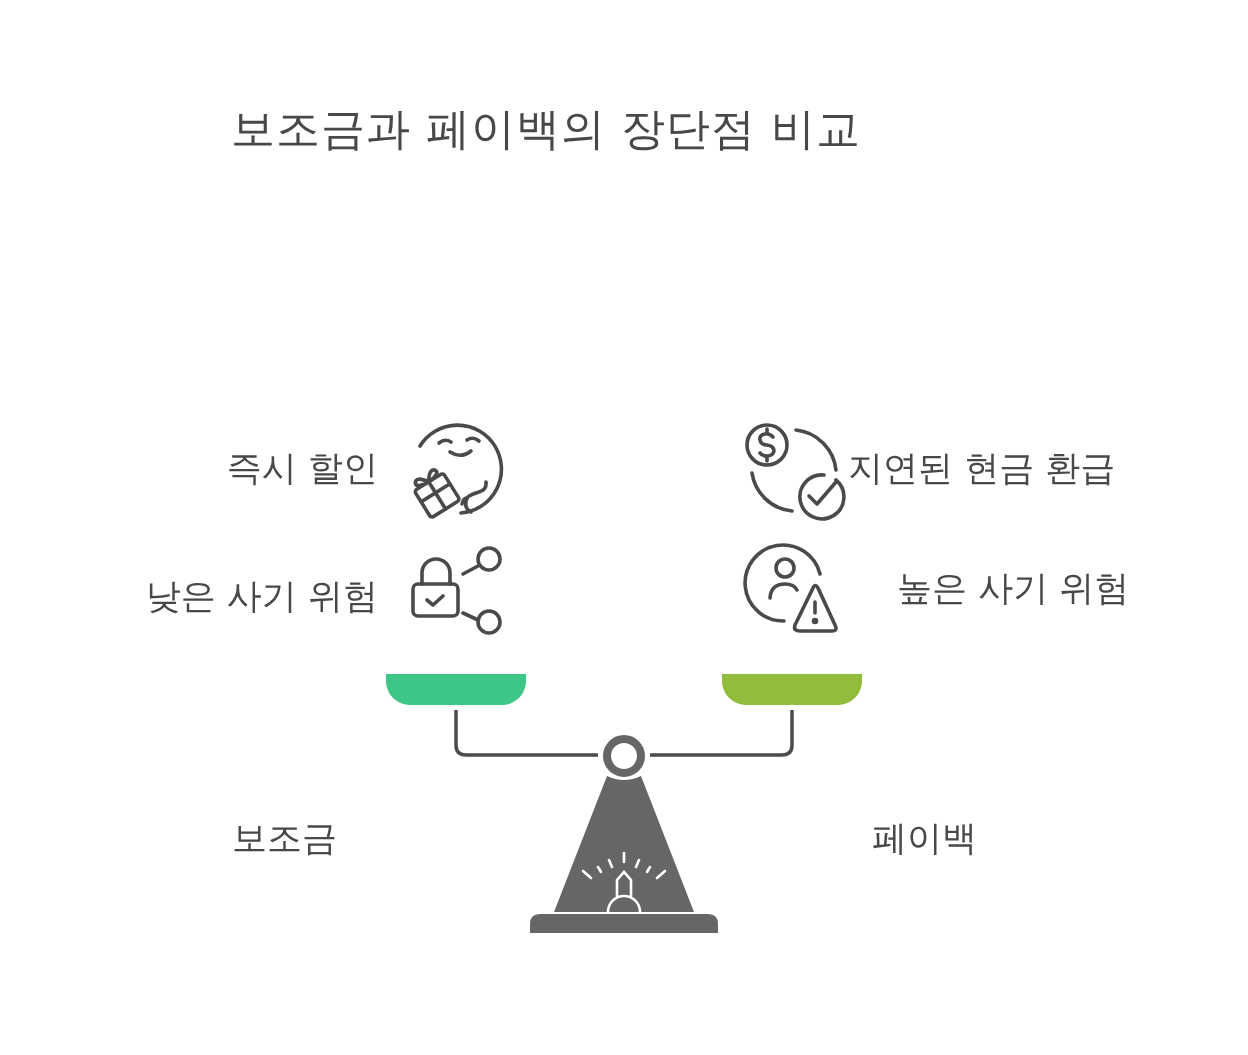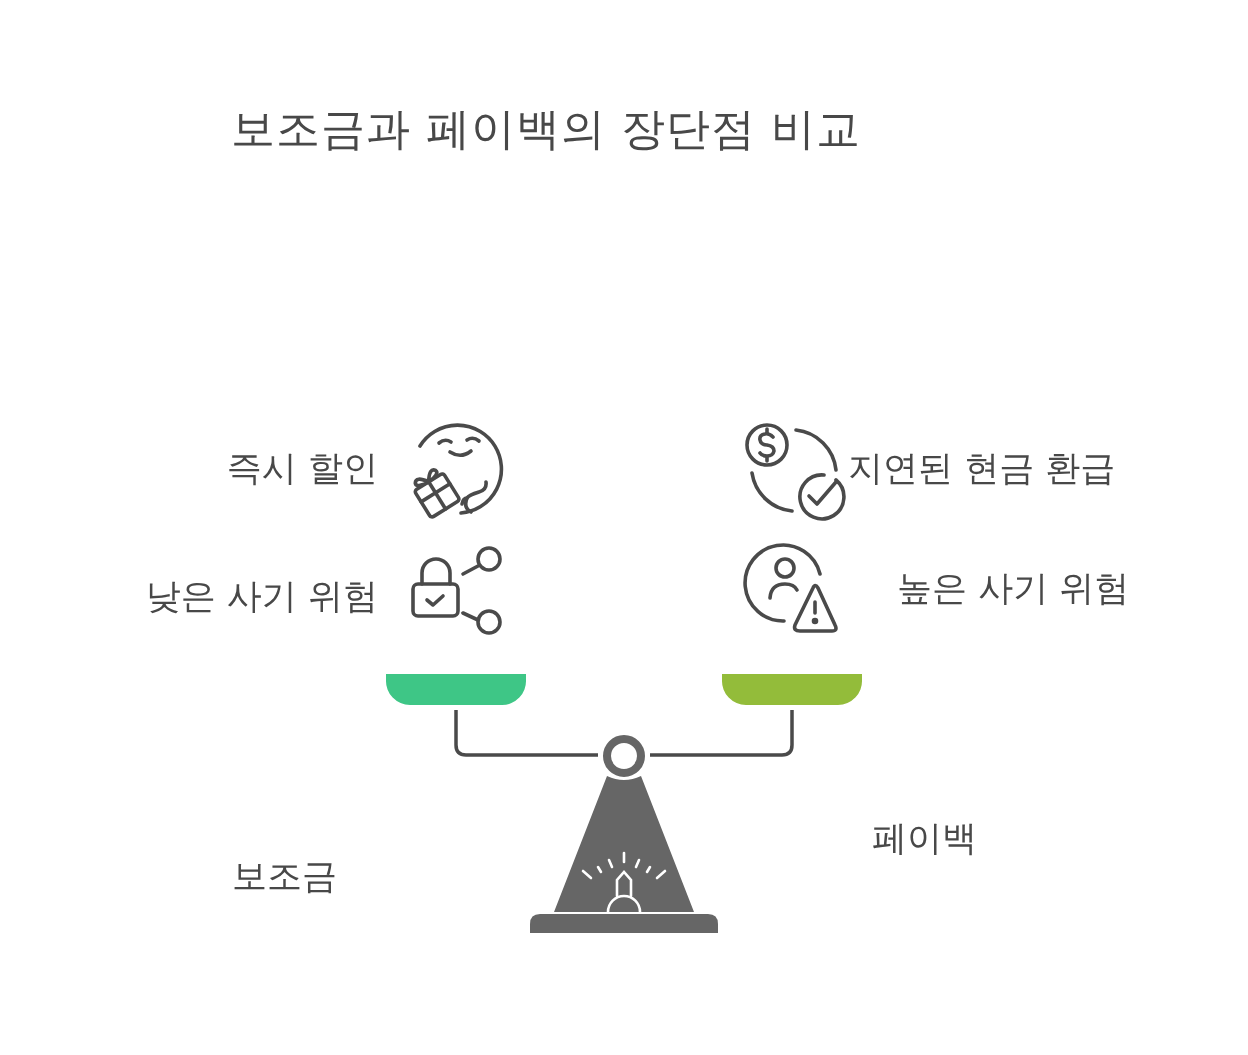--- a/index.html
+++ b/index.html
@@ -47,21 +47,21 @@
 <body>
 
 <div class="title">보조금과 페이백의 장단점 비교</div>
 
 <div class="label right-align" style="right:870px; top:448px;">즉시 할인</div>
 <div class="label right-align" style="right:870px; top:576px;">낮은 사기 위험</div>
 
 <div class="label" style="left:848px; top:448px;">지연된 현금 환급</div>
 <div class="label" style="left:897px; top:568px;">높은 사기 위험</div>
 
-<div class="label" style="left:232px; top:856px;text-align:center;">보조금</div>
+<div class="label" style="left:232px; top:818px;text-align:center;">보조금</div>
 <div class="label" style="left:872px; top:818px;">페이백</div>
 
 <div class="icon" style="left:405px; top:418px;">
   <svg width="105" height="105" viewBox="0 0 105 105" fill="none" stroke="#4a4a4a" stroke-width="3.6" stroke-linecap="round" stroke-linejoin="round">
 
     <path d="M15 28 A44 44 0 1 1 56 95"></path>
 
     <path d="M34 25 Q40 20 46 24"></path>
     <path d="M62 22 Q68 18 74 23"></path>
 

